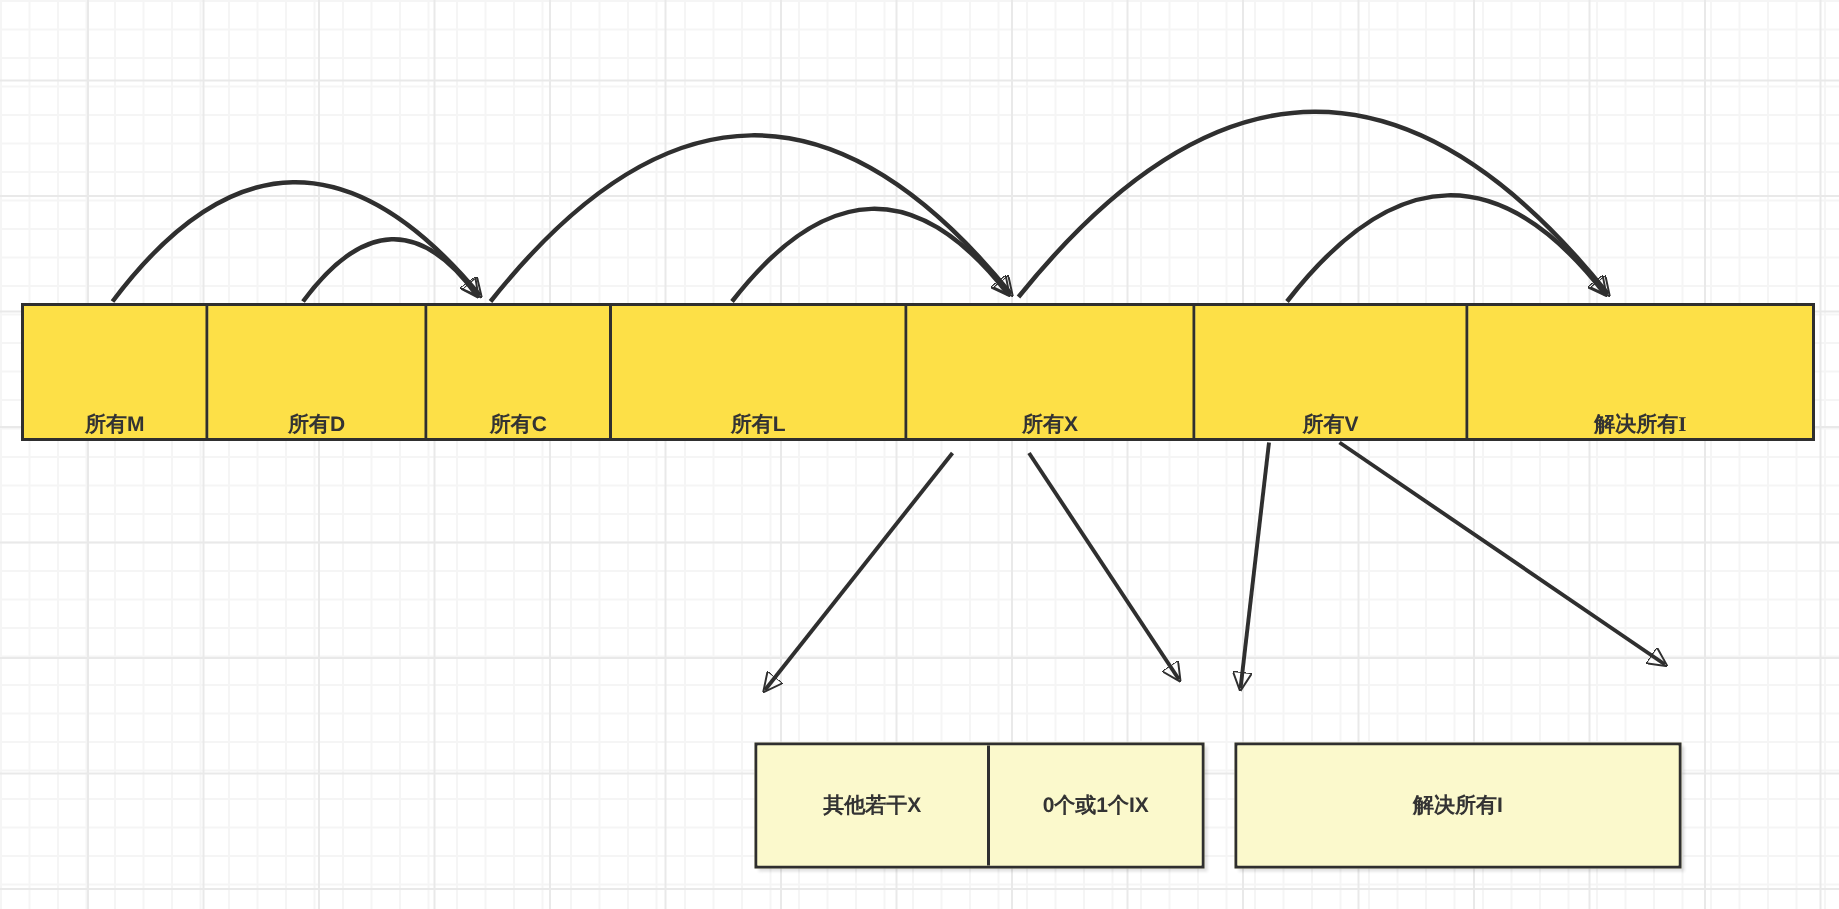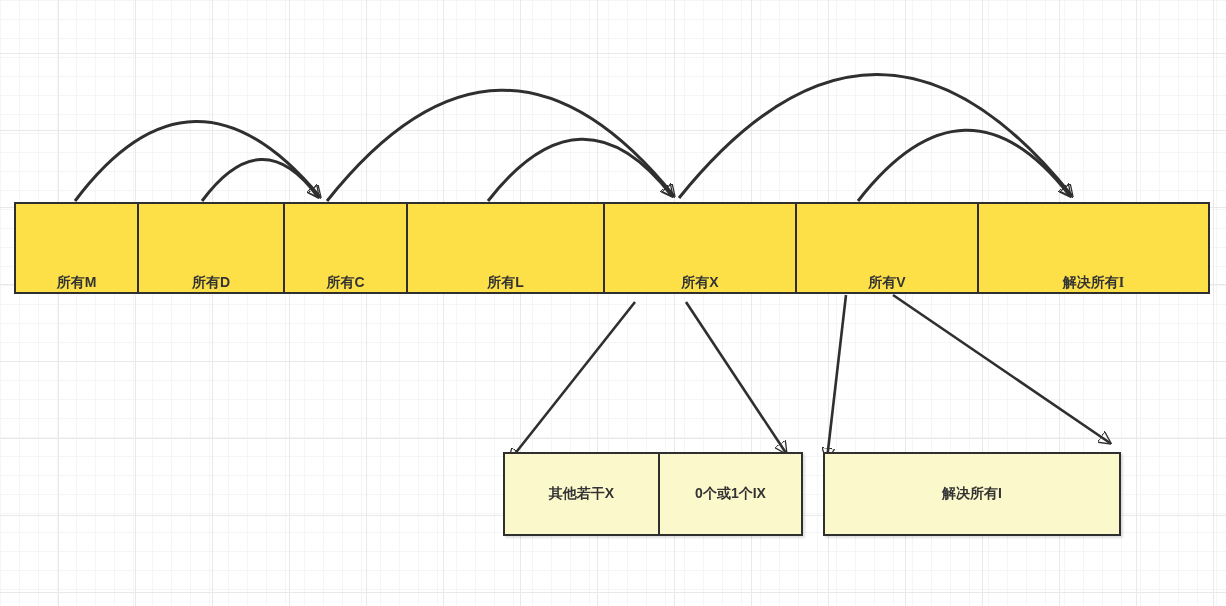--- a/index.html
+++ b/index.html
@@ -50,21 +50,21 @@
     display: flex;
     align-items: flex-end;
     justify-content: center;
     border-right: 2px solid #2f2f2f;
     background: #fde047;
   }
   .cell:last-child { border-right: none; flex: 1; font-family: Liberation Serif, serif; }
 
   .subbox {
     position: absolute;
-    top: 452px;
+    top: 495px;
     height: 80px;
     display: flex;
     box-sizing: content-box;
     border: 2px solid #2f2f2f;
     background: #fbf9cc;
     box-shadow: 2px 2px 2px rgba(0,0,0,0.12);
   }
   .subcell {
     box-sizing: border-box;
     height: 100%;

